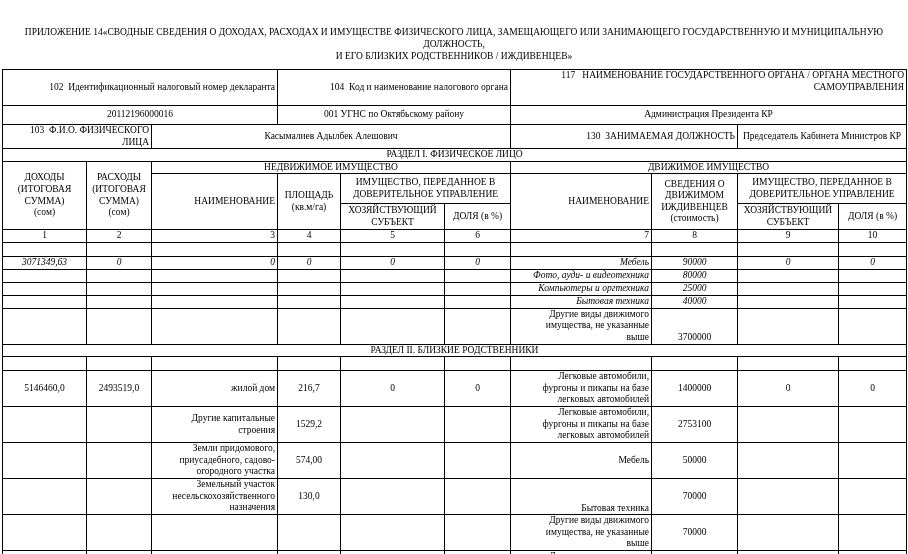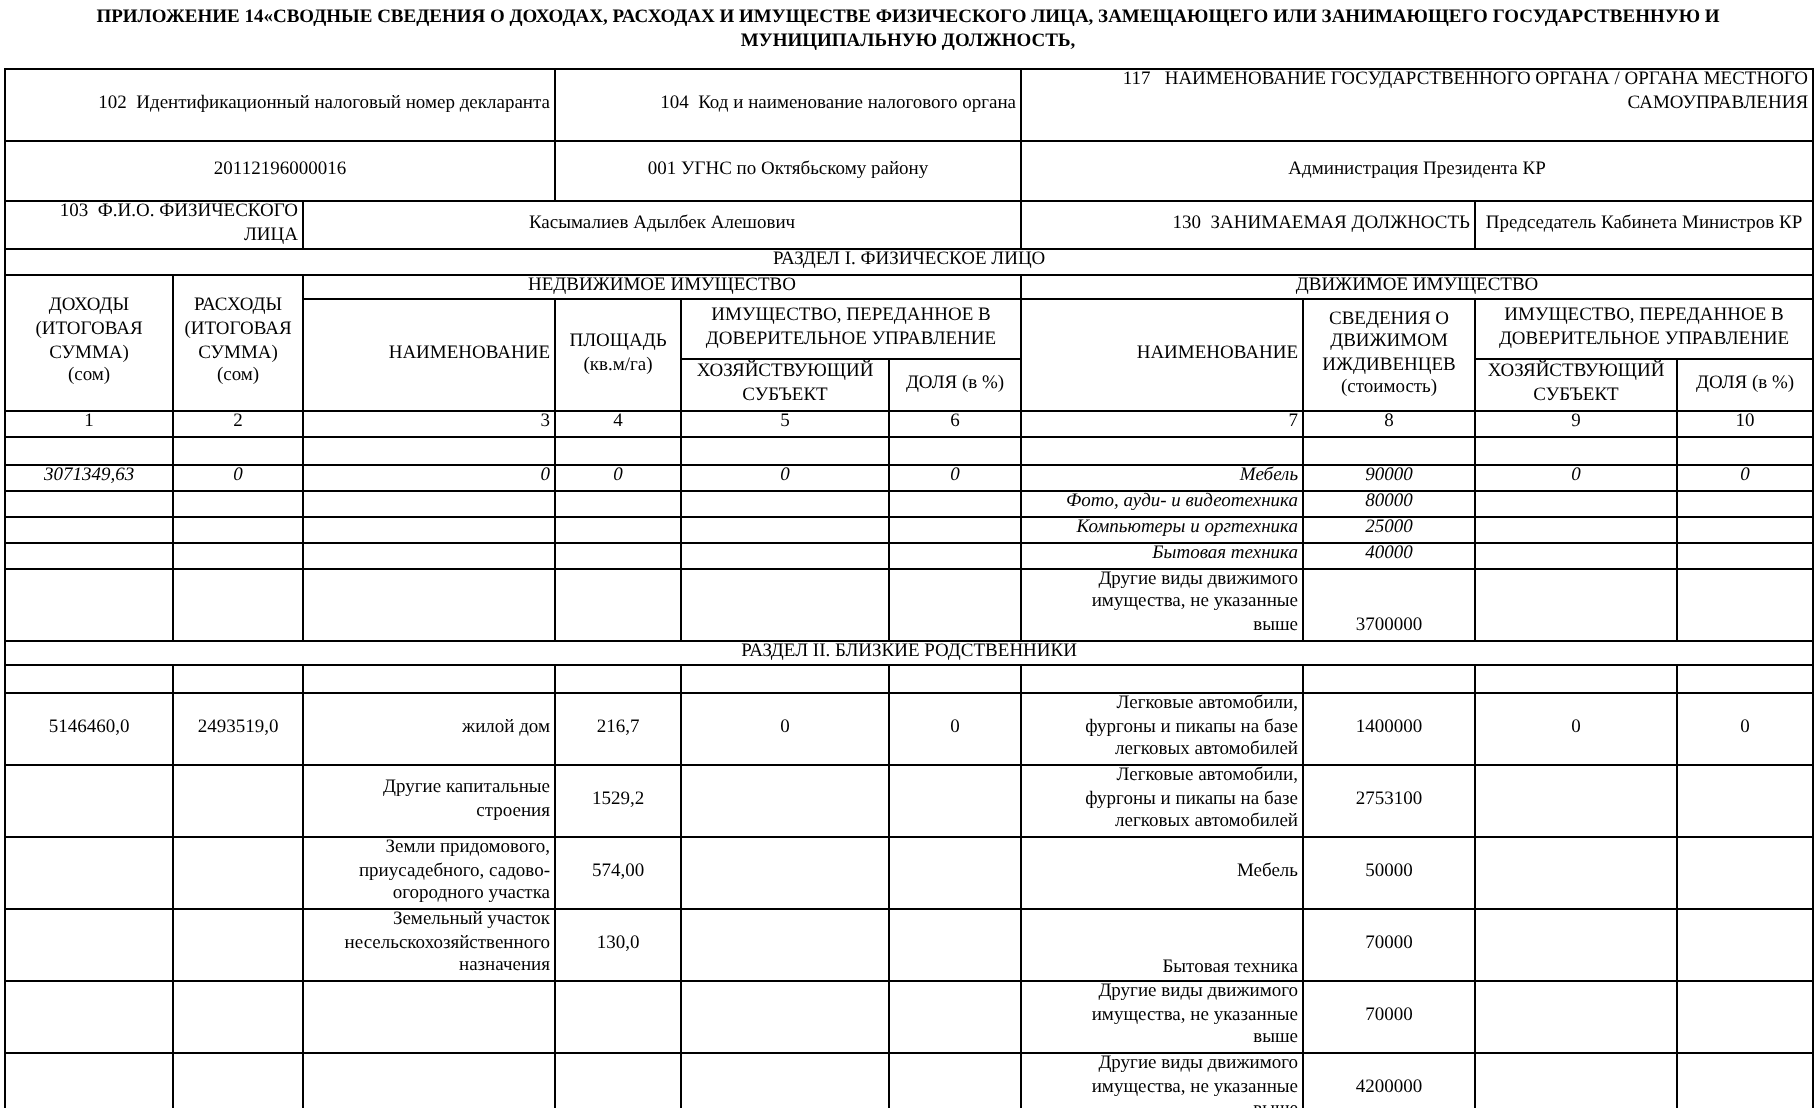--- a/index.html
+++ b/index.html
@@ -2,49 +2,48 @@
 <html><head>
 <meta charset="utf-8">
 <style>
   html,body{margin:0;padding:0;}
   body{
     width:908px;height:554px;background:#ffffff;color:#000;
     font-family:"Liberation Serif","DejaVu Serif",serif;
     position:relative;overflow:hidden;
   }
   .doc-title{
-    margin-top:3px;text-align:center;font-size:9.5px;line-height:12px;
+    margin-top:26px;text-align:center;font-size:9.5px;line-height:12px;
     white-space:pre-line;
-    font-weight:bold;
   }
   table.decl{
     border-collapse:collapse;table-layout:fixed;
     width:904px;margin:7px 0 0 2px;
   }
   table.decl td{
     border:1px solid #000;
     font-size:9.5px;line-height:1.22;
     padding:0 2px;
     vertical-align:middle;
     white-space:pre-line;
     word-wrap:break-word;
   }
   .c{text-align:center;}
   .l{text-align:right;}
   .vt{vertical-align:top !important;padding-top:1px;}
   .vb{vertical-align:bottom !important;padding-bottom:1px;}
-  tr.h36{height:36px;} tr.h13{height:30px;} tr.h22{height:22px;}
+  tr.h36{height:36px;} tr.h13{height:19px;} tr.h22{height:22px;}
   tr.h12{height:12px;} tr.h30{height:30px;} tr.h26{height:26px;}
   tr.h14{height:14px;} tr.hs1{height:13px;font-style:italic;} tr.hs1L{height:27px;}
   tr.hs2{height:36px;}
 </style>
 </head>
 <body>
 
-<div class="doc-title"><span>ПРИЛОЖЕНИЕ 14«СВОДНЫЕ СВЕДЕНИЯ О ДОХОДАХ, РАСХОДАХ И ИМУЩЕСТВЕ ФИЗИЧЕСКОГО ЛИЦА, ЗАМЕЩАЮЩЕГО ИЛИ ЗАНИМАЮЩЕГО ГОСУДАРСТВЕННУЮ И МУНИЦИПАЛЬНУЮ ДОЛЖНОСТЬ,</span><br></div>
+<div class="doc-title"><span>ПРИЛОЖЕНИЕ 14«СВОДНЫЕ СВЕДЕНИЯ О ДОХОДАХ, РАСХОДАХ И ИМУЩЕСТВЕ ФИЗИЧЕСКОГО ЛИЦА, ЗАМЕЩАЮЩЕГО ИЛИ ЗАНИМАЮЩЕГО ГОСУДАРСТВЕННУЮ И МУНИЦИПАЛЬНУЮ ДОЛЖНОСТЬ,</span><br><span>И ЕГО БЛИЗКИХ РОДСТВЕННИКОВ / ИЖДИВЕНЦЕВ»</span></div>
 
 <table class="decl">
   <colgroup>
     <col style="width:84px">
       <col style="width:65px">
       <col style="width:126px">
     <col style="width:63px">
       <col style="width:104px">
       <col style="width:66px">
     <col style="width:141px">

